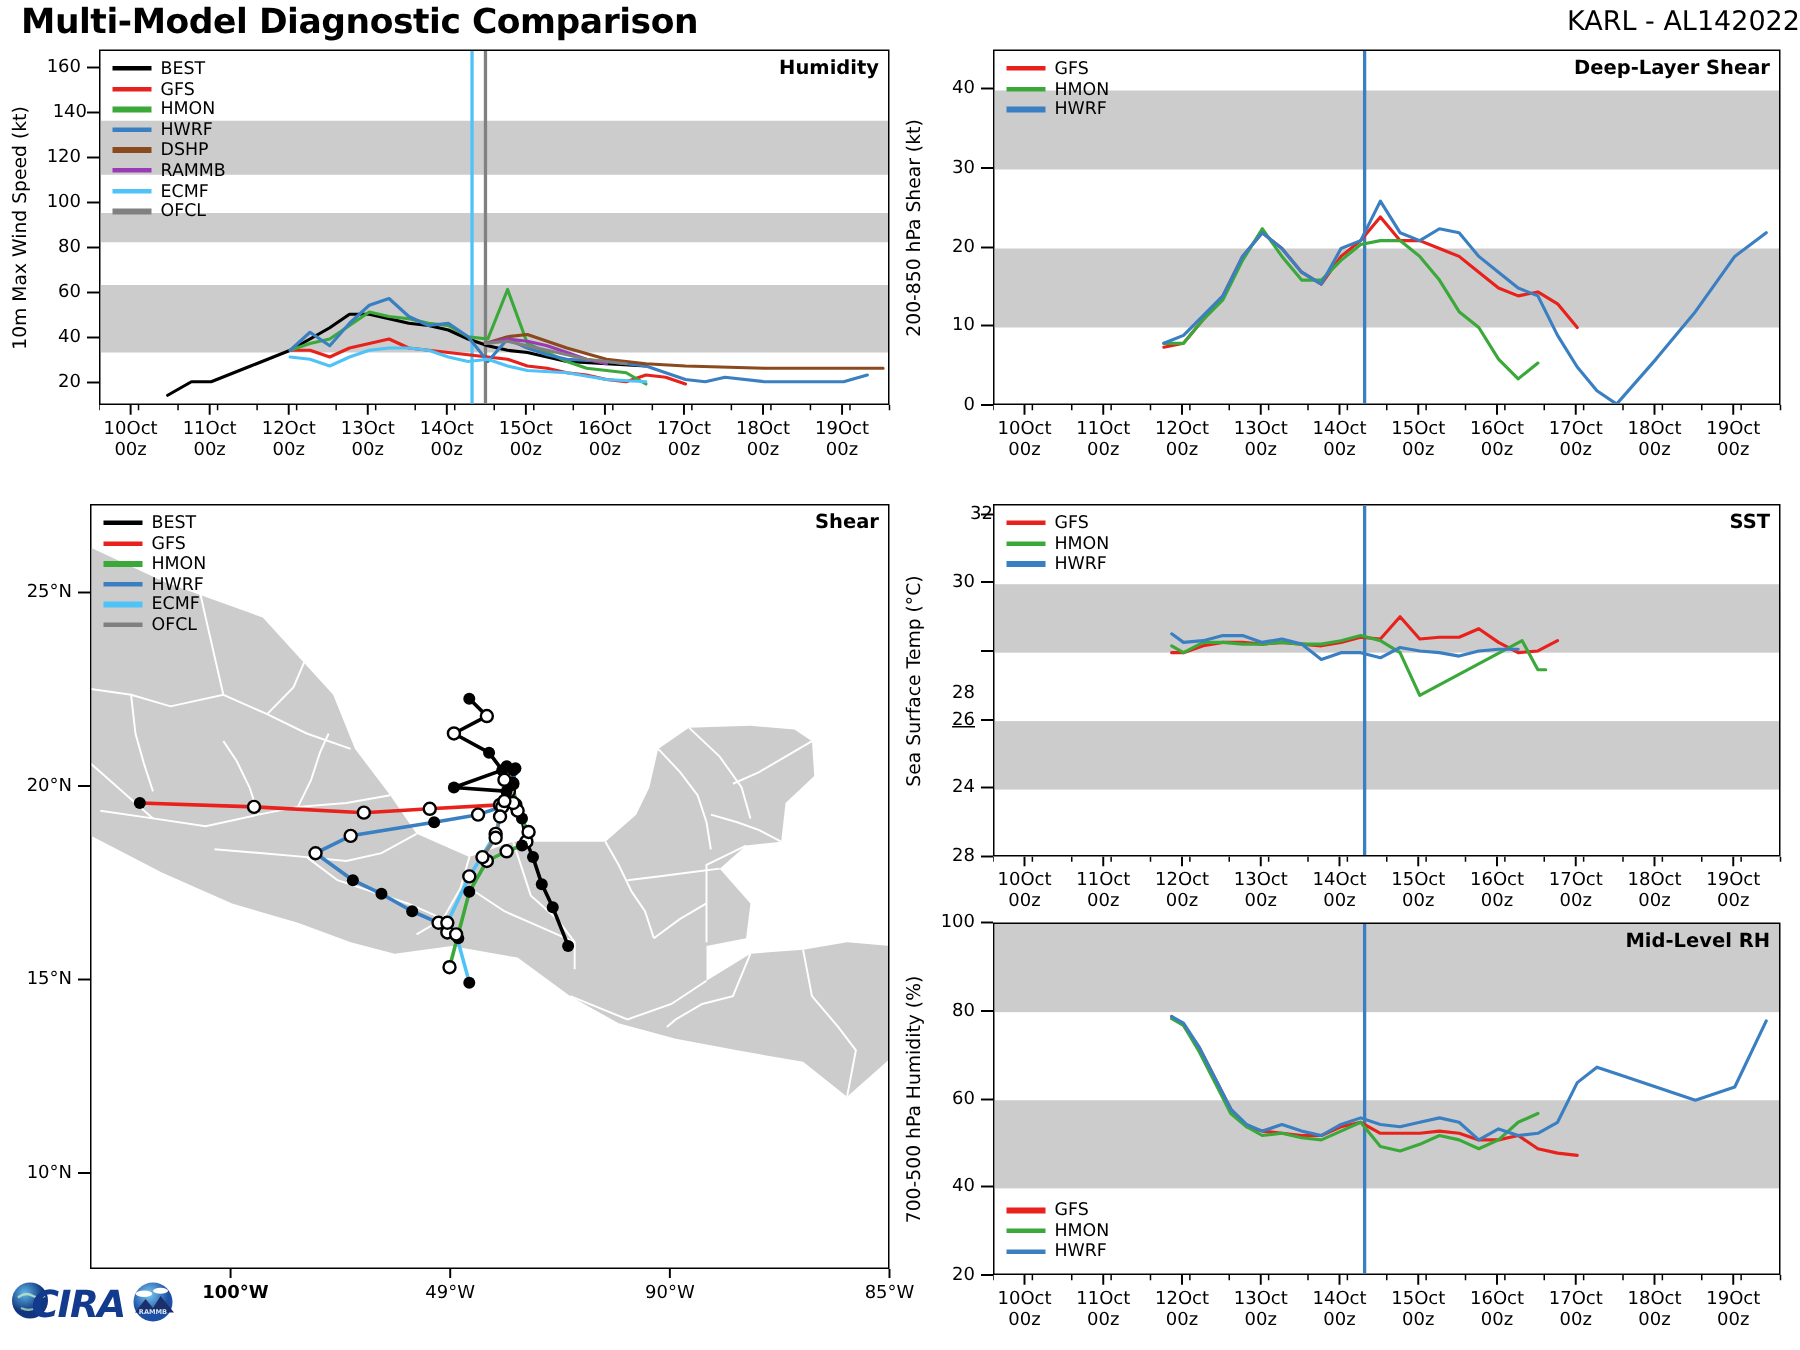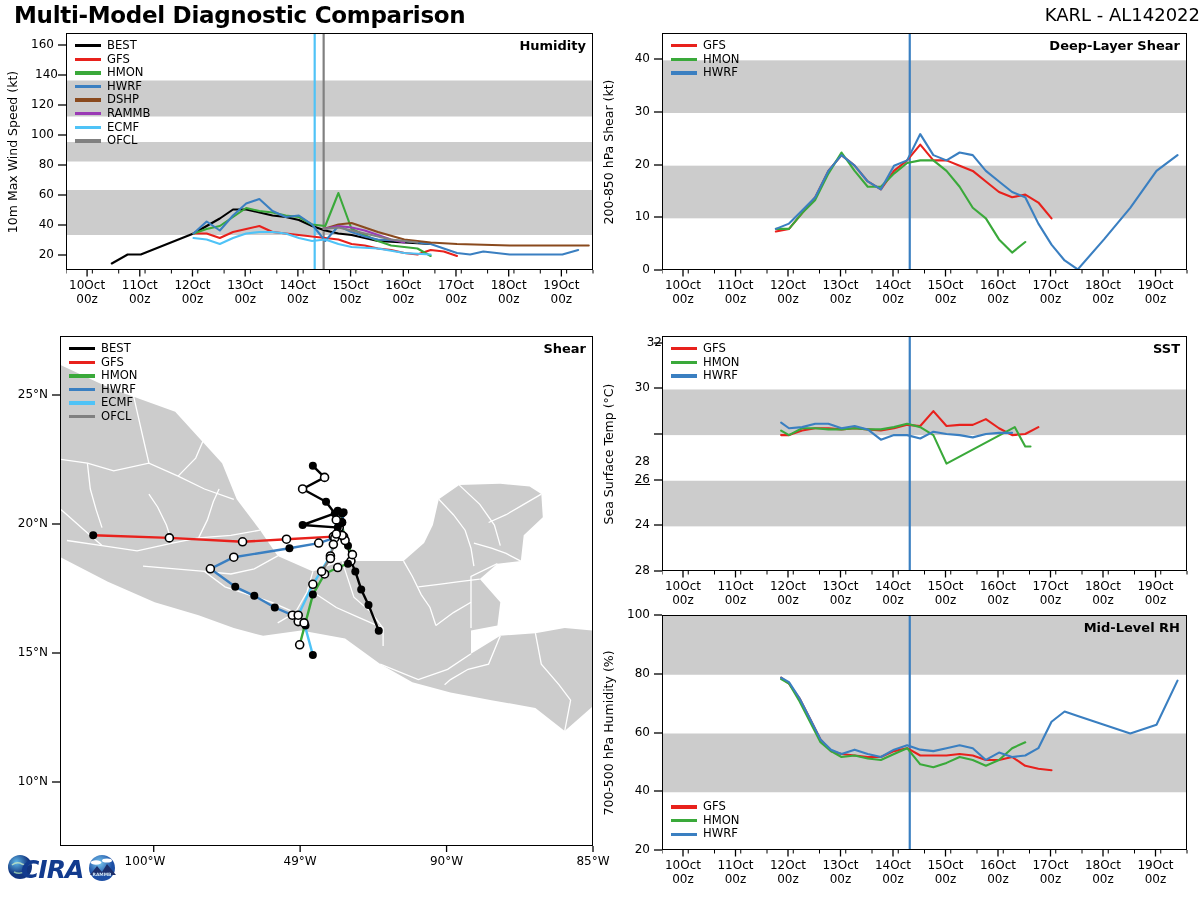--- a/index.html
+++ b/index.html
@@ -594,21 +594,21 @@
             <span class="legend-label">OFCL</span>
           </div>
         </div>
       </div>
       <svg width="535" height="10" style="position:absolute;left:60px;top:524px;">
         <line x1="93.71428571428578" y1="0" x2="93.71428571428578" y2="6" stroke="#000" stroke-width="1.3"></line>
         <line x1="240.14285714285717" y1="0" x2="240.14285714285717" y2="6" stroke="#000" stroke-width="1.3"></line>
         <line x1="386.5714285714286" y1="0" x2="386.5714285714286" y2="6" stroke="#000" stroke-width="1.3"></line>
         <line x1="533" y1="0" x2="533" y2="6" stroke="#000" stroke-width="1.3"></line>
       </svg>
-      <div class="tick-label" style="left: 115px; top: 532px; width: 60px;">100°W</div>
+      <div class="tick-label" style="left: 127px; top: 532px; width: 60px; font-weight: bold;">100°W</div>
       <div class="tick-label" style="left: 270.143px; top: 532px; width: 60px;">49°W</div>
       <div class="tick-label" style="left: 416.571px; top: 532px; width: 60px;">90°W</div>
       <div class="tick-label" style="left: 563px; top: 532px; width: 60px;">85°W</div>
       <svg width="8" height="2" style="position:absolute;left:52px;top:458.6060606060606px;">
         <line x1="0" y1="1" x2="8" y2="1" stroke="#000" stroke-width="1.3"></line>
       </svg>
       <div class="ytick-label" style="left: -4px; top: 451.606px; width: 52px;">10°N</div>
       <svg width="8" height="2" style="position:absolute;left:52px;top:329.8181818181818px;">
         <line x1="0" y1="1" x2="8" y2="1" stroke="#000" stroke-width="1.3"></line>
       </svg>

